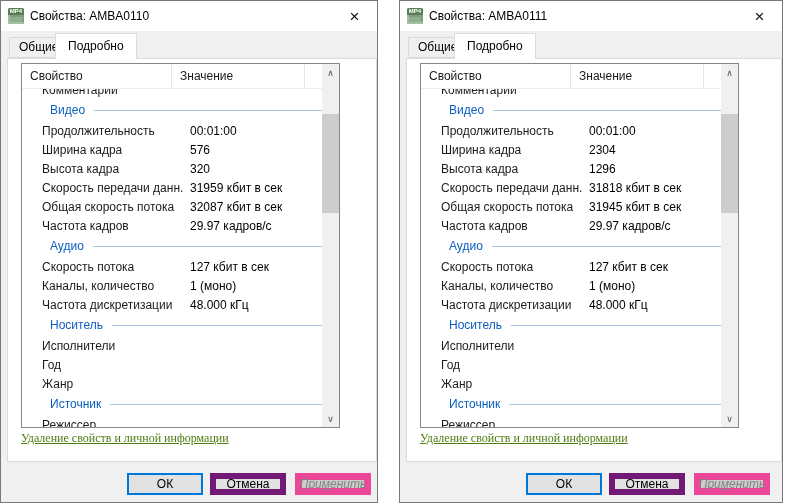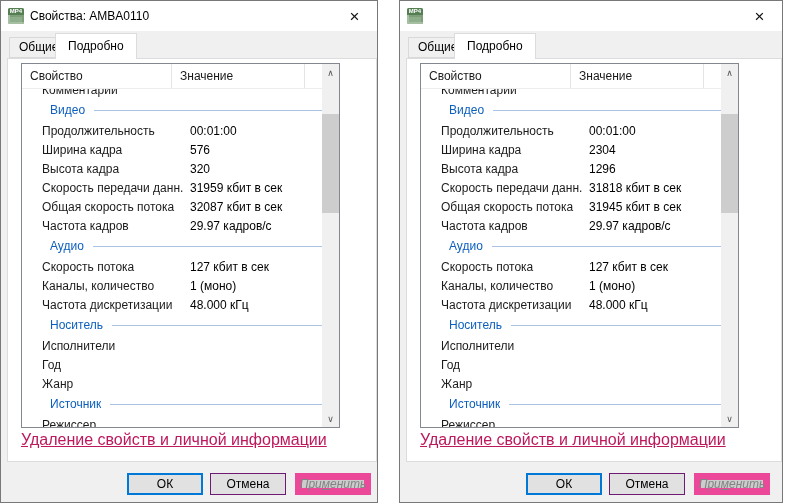--- a/index.html
+++ b/index.html
@@ -92,29 +92,29 @@
   .sb-up,.sb-down{
     position:absolute;left:0;width:17px;height:17px;display:flex;
     align-items:center;justify-content:center;font-size:9px;color:#555555;
   }
   .sb-up{top:0;}
   .sb-down{bottom:0;}
   .sb-thumb{position:absolute;top:50px;left:0;width:17px;height:99px;background:#cdcdcd;}
 
   
   .link{
-    position:absolute;left:13px;top:372px;font-size:16px;color:#be185d;
-    text-decoration:underline;cursor:pointer;white-space:nowrap;
+    position:absolute;left:13px;top:372px;font-size:12px;color:#4d7c0f;
+    text-decoration:underline;cursor:pointer;white-space:nowrap;font-family:Liberation Serif, serif;
   }
 
   
   .btn{
     position:absolute;top:472px;width:76px;height:22px;box-sizing:border-box;
     font-family:"Liberation Sans", sans-serif;font-size:12px;color:#000;
-    background:#e1e1e1;border:1px solid #701a75;display:flex;align-items:center;
+    background:#e1e1e1;border:6px solid #701a75;display:flex;align-items:center;
     justify-content:center;padding:0;cursor:default;
   }
   .btn.ok{left:126px;border:2px solid #0078d7;}
   .btn.cancel{left:209px;}
   .btn.apply{left:294px;background:#cccccc;border:7px solid #ec4899;color:#838383;font-style:italic;}
   .btn .mn{text-decoration:underline;}
 </style>
 </head>
 <body>
 
@@ -227,20 +227,21 @@
       <span>енить</span>
     </button>
 </div>
 
 <div class="dialog right">
   <div class="titlebar">
     <span class="file-icon">
         <span class="mp4-badge">MP4</span>
         <span class="film"></span>
       </span>
+    <span class="title">Свойства: AMBA0111</span>
     <span class="close-btn">
         <span class="close-x">×</span>
       </span>
   </div>
   <div class="tab tab-unsel">Общие</div>
   <div class="tab tab-sel">Подробно</div>
   <div class="page">
     <div class="listview">
       <div class="lv-header">
         <div class="hcell c1">Свойство</div>

